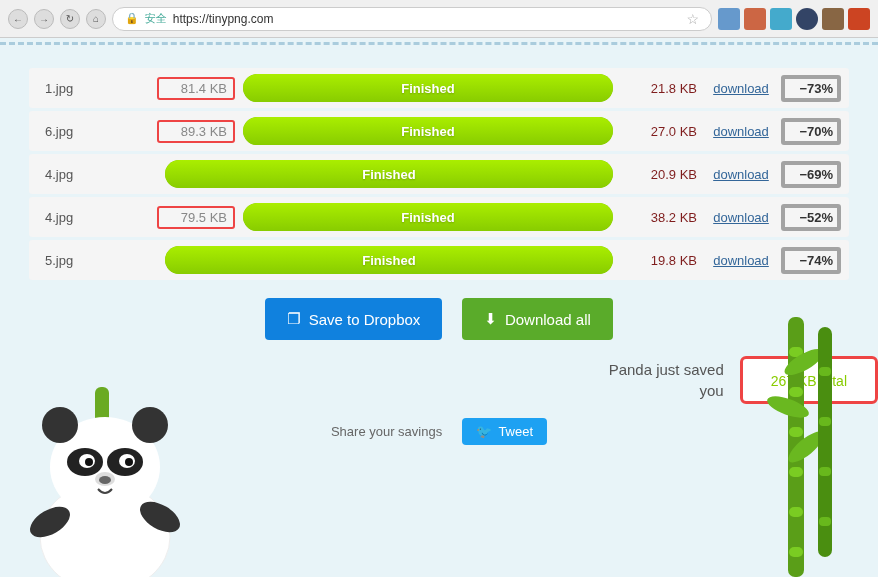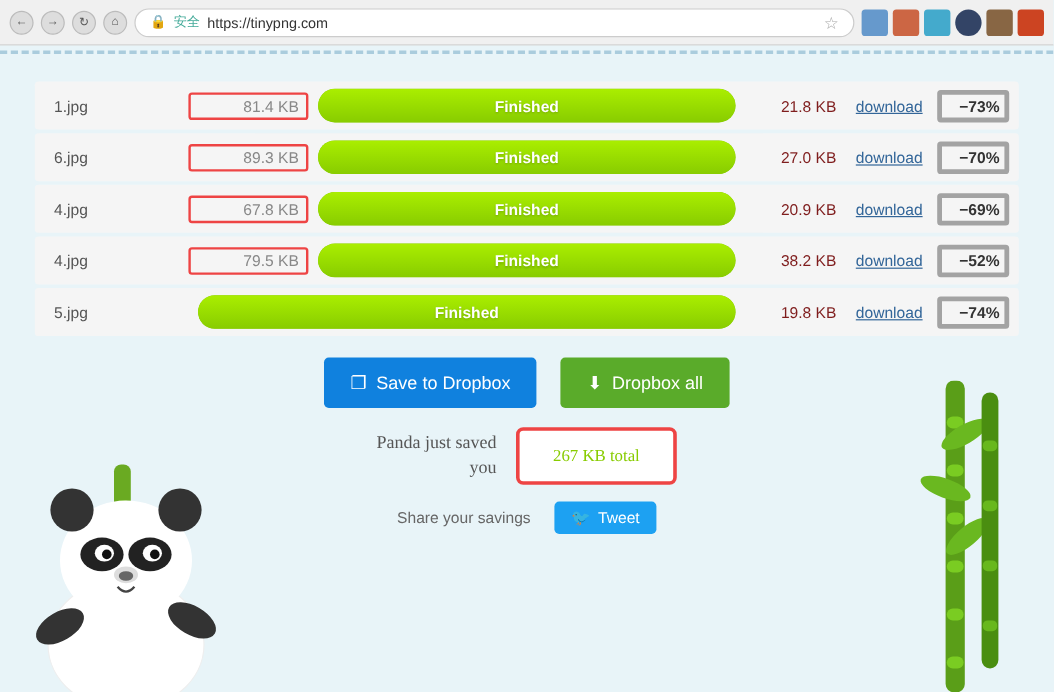--- a/index.html
+++ b/index.html
@@ -96,21 +96,21 @@
       height: 40px;
       padding: 0 8px;
     }
     .file-name {
       width: 120px;
       font-size: 13px;
       color: #555;
       padding-left: 8px;
     }
     .file-orig-size {
-      width: 100px;
+      width: 78px;
       text-align: right;
       font-size: 13px;
       color: #888;
       border: 2px solid #e44;
       padding: 2px 6px;
       border-radius: 3px;
     }
     .progress-bar-wrap {
       flex: 1;
       margin: 16px 8px;
@@ -192,25 +192,24 @@
       font-size: 15px;
       cursor: pointer;
       display: flex;
       align-items: center;
       gap: 8px;
     }
 
     
     .summary-row {
       display: flex;
-      justify-content: center;
+      justify-content: flex-end;
       align-items: center;
       margin-top: 16px;
       gap: 0;
-      font-family: Liberation Serif, serif;
     }
     .summary-text {
       font-size: 15px;
       color: #555;
       text-align: right;
       margin-right: 16px;
       line-height: 1.4;
     }
     .summary-box {
       border: 3px solid #e44;
@@ -318,21 +317,20 @@
     <div class="progress-bar-wrap">
       <div class="progress-bar-inner"></div>
       <span class="progress-label">Finished</span>
     </div>
     <div class="file-new-size">27.0 KB</div>
     <div class="download-link">download</div>
     <div class="savings-pct">−70%</div>
   </div>
       <div class="file-row">
     <div class="file-name">4.jpg</div>
-    <div class="file-orig-size">67.8 KB</div>
     <div class="progress-bar-wrap">
       <div class="progress-bar-inner"></div>
       <span class="progress-label">Finished</span>
     </div>
     <div class="file-new-size">20.9 KB</div>
     <div class="download-link">download</div>
     <div class="savings-pct">−69%</div>
   </div>
       <div class="file-row">
     <div class="file-name">4.jpg</div>
@@ -357,21 +355,21 @@
   </div>
     </div>
 
   <div class="actions-row">
     <button class="btn-dropbox">
       <span>❐</span>
       <span>Save to Dropbox</span>
     </button>
     <button class="btn-download-all">
       <span>⬇</span>
-      <span>Dropbox all</span>
+      <span>Download all</span>
     </button>
   </div>
 
   <div class="summary-row">
     <div class="summary-text">
       <span>Panda just saved</span><br>
       <span>you</span>
     </div>
     <div class="summary-box">
       <div class="summary-kb">267 KB total</div>

